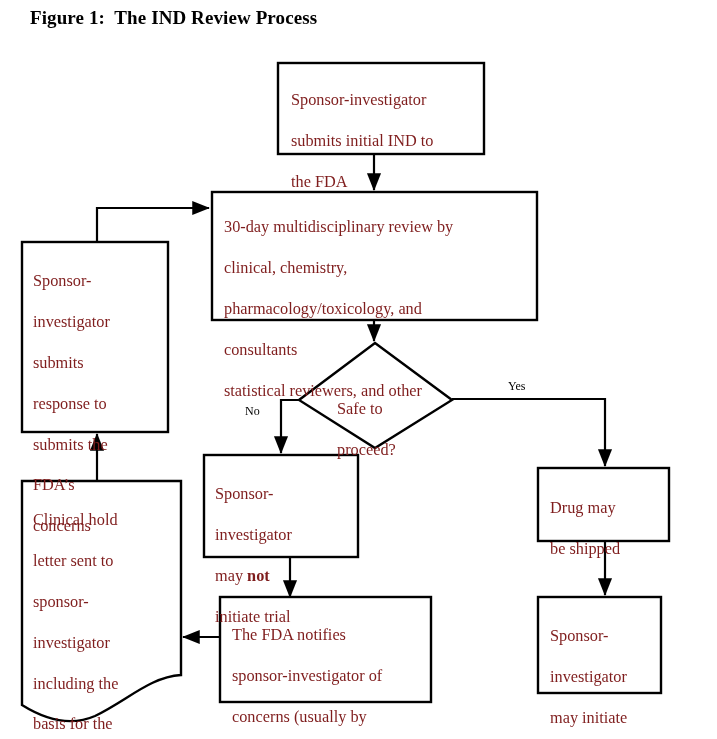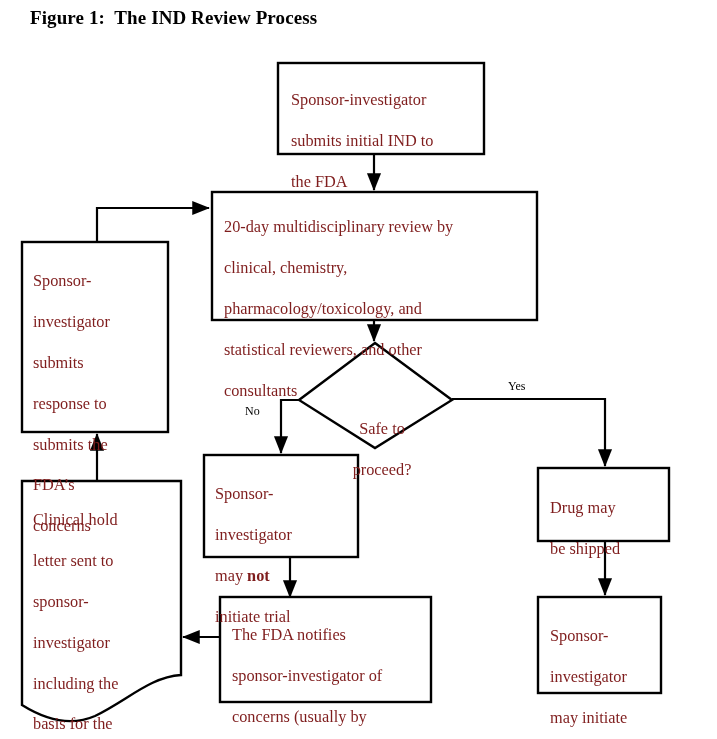--- a/index.html
+++ b/index.html
@@ -127,38 +127,38 @@
              C 72,726 46,720 22,705 Z"></path>
   </svg>
 
   <div class="txt-wrap node-text" style="left:291px; top:70px; width:190px;">
     <div>Sponsor-investigator</div>
     <div>submits initial IND to</div>
     <div>the FDA</div>
   </div>
 
   <div class="txt-wrap node-text" style="left:224px; top:197px; width:312px;">
-    <div>20-day multidisciplinary review by</div>
+    <div>30-day multidisciplinary review by</div>
     <div>clinical, chemistry,</div>
     <div>pharmacology/toxicology, and</div>
+    <div>consultants</div>
     <div>statistical reviewers, and other</div>
-    <div>consultants</div>
   </div>
 
   <div class="txt-wrap node-text" style="left:33px; top:251px; width:130px;">
     <div>Sponsor-</div>
     <div>investigator</div>
     <div>submits</div>
     <div>response to</div>
     <div>submits the</div>
     <div>FDA’s</div>
     <div>concerns</div>
   </div>
 
-  <div class="txt-wrap node-text" style="left:337px; top:378px; width:90px; text-align:center;">
+  <div class="txt-wrap node-text" style="left:337px; top:358px; width:90px; text-align:left;">
     
     <div>Safe to</div>
     <div>proceed?</div>
   </div>
 
   <div class="txt-wrap node-text" style="left:215px; top:464px; width:140px;">
     <div>Sponsor-</div>
     <div>investigator</div>
     <div><span>may </span><b>not</b></div>
     <div>initiate trial</div>

